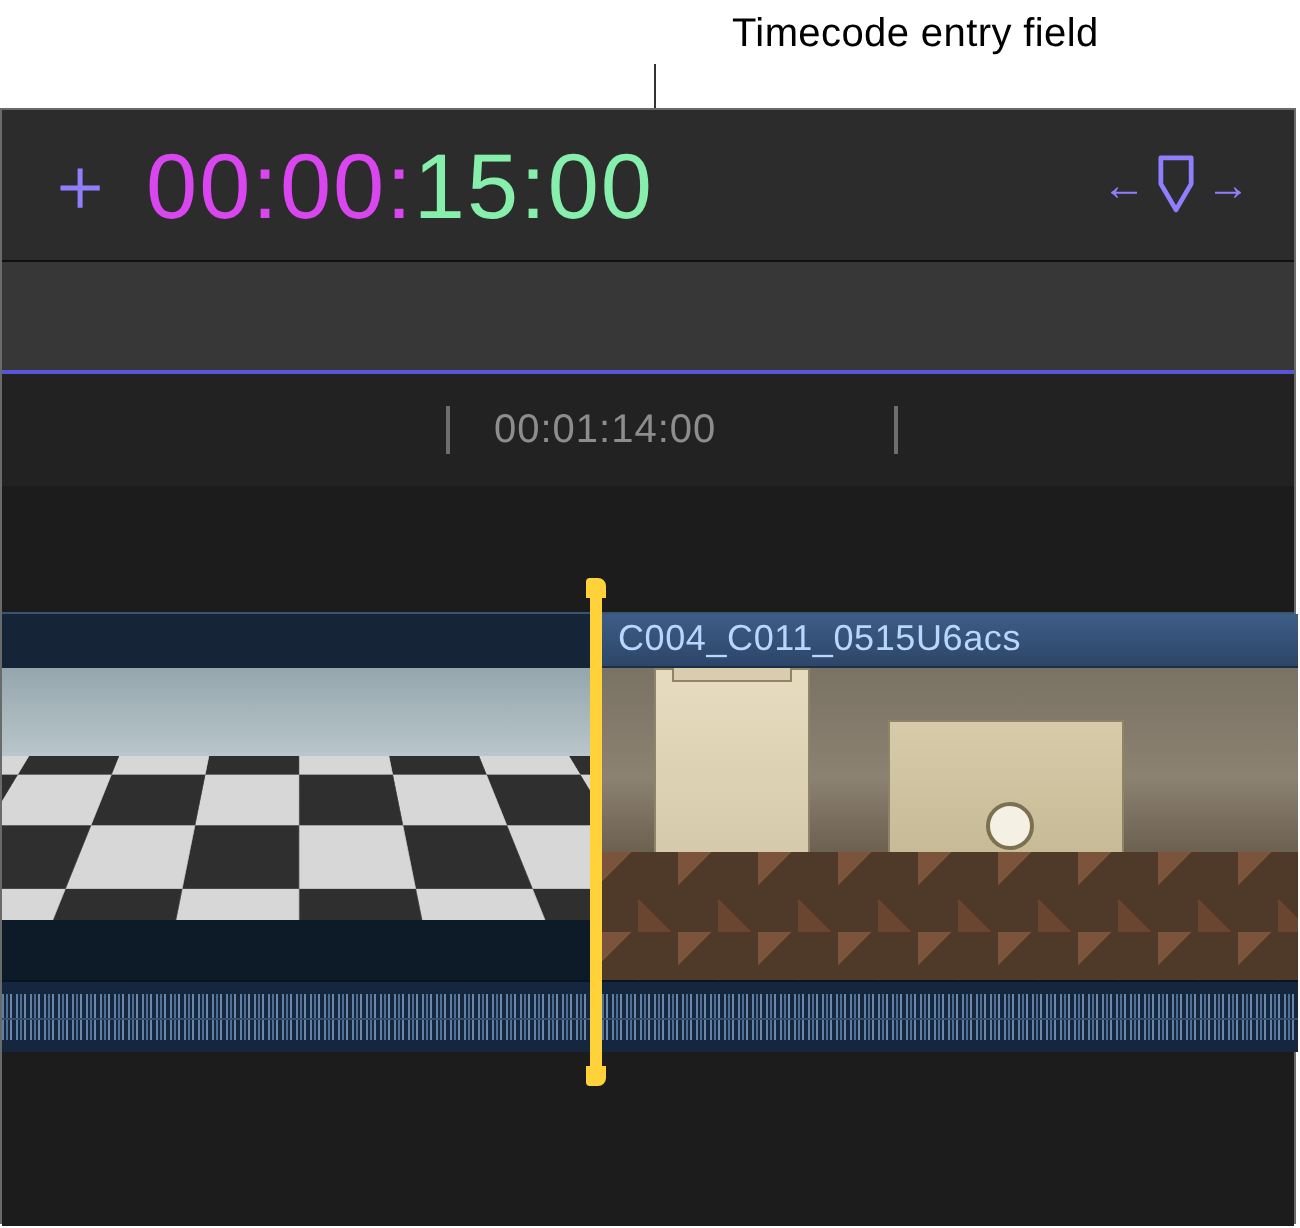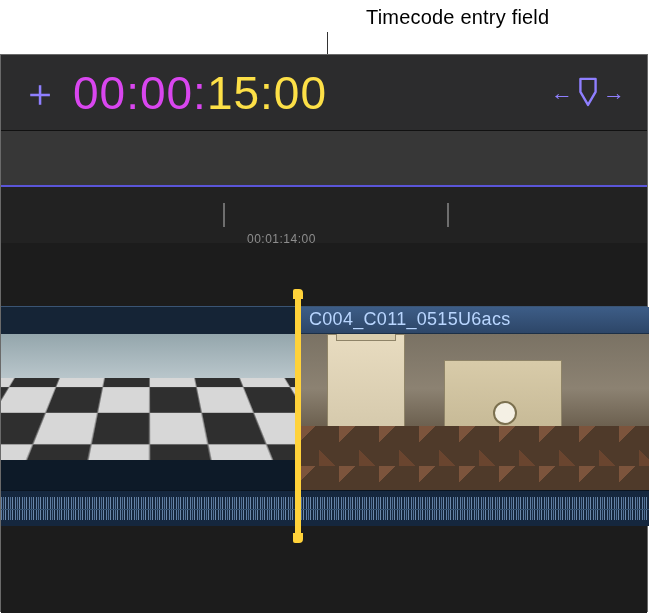--- a/index.html
+++ b/index.html
@@ -54,21 +54,21 @@
   }
   .timecode {
     flex: 1;
     font-variant-numeric: tabular-nums;
     font-size: 46px;
     font-weight: 400;
     letter-spacing: 1px;
     white-space: nowrap;
   }
   .tc-dim { color: #d946ef; }
-  .tc-bright { color: #fde047; }
+  .tc-bright { color: #86efac; }
   .skim-wrap {
     display: flex;
     align-items: center;
     gap: 2px;
     color: #8f7fff;
   }
   .arrow { font-size: 22px; font-weight: 300; }
   .skim-svg { width: 26px; height: 34px; }
 
   
@@ -88,23 +88,22 @@
     position: absolute;
     top: 16px;
     width: 2px;
     height: 24px;
     background: #6e6e6e;
   }
   .ruler-label {
     position: absolute;
     top: 17px;
     color: #8d8d8d;
-    font-size: 12px;
+    font-size: 20px;
     letter-spacing: 0.5px;
-    margin-top: 28px;
   }
 
   
   .track-area {
     position: relative;
     height: 370px;
     background: #1c1c1c;
   }
   .track {
     position: absolute;

